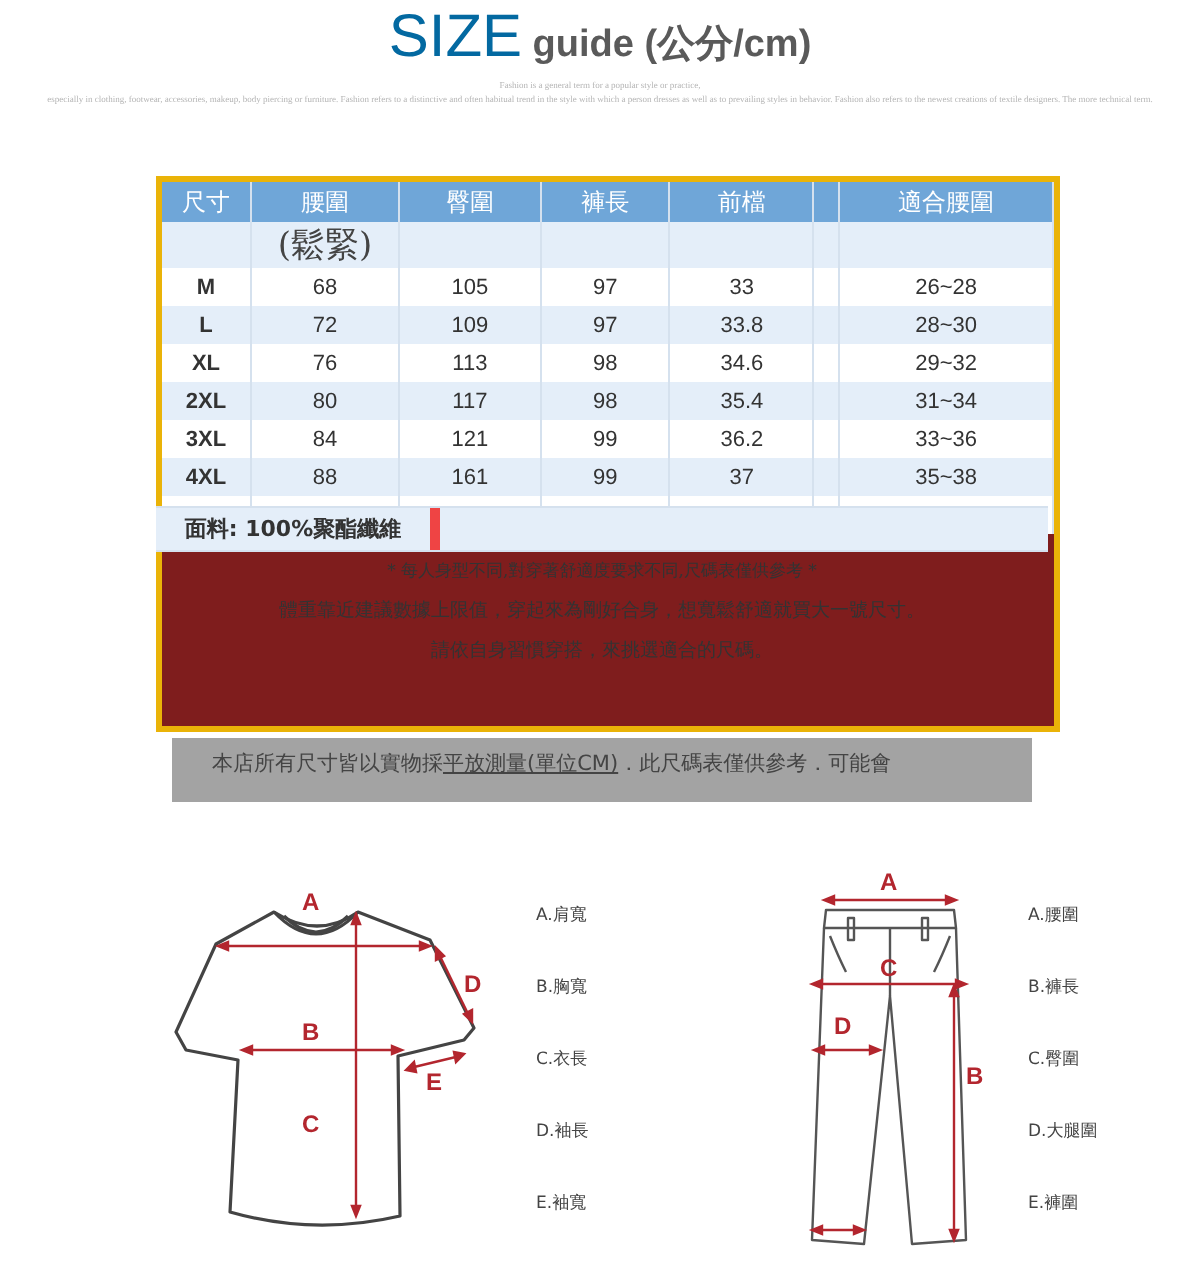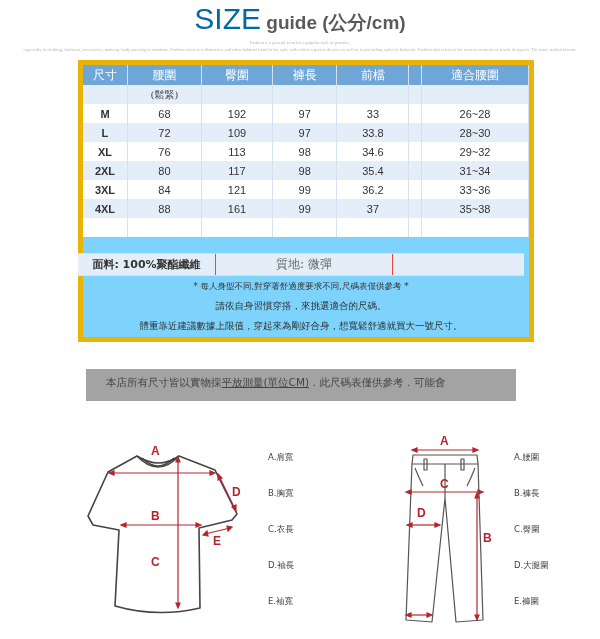--- a/index.html
+++ b/index.html
@@ -6,31 +6,31 @@
   body { width: 600px; height: 639px; position: relative; overflow: hidden; font-family: "DejaVu Sans", sans-serif; color: #333; }
 
   .title { position: absolute; left: 0; width: 600px; top: 2px; text-align: center; color: #555; }
   .title .big { font-family: "Liberation Sans", sans-serif; font-size: 30px; letter-spacing: 0px; font-weight: normal; color: #0369a1; }
   .title .small { font-family: "Liberation Sans", sans-serif; font-size: 19px; color: #5a5a5a; font-weight: bold; }
 
   .fineprint { position: absolute; left: 0; width: 600px; text-align: center; font-family: "Liberation Serif", serif; color: #b5b5b5; font-size: 4.5px; line-height: 6px; }
   .fp1 { top: 40px; }
   .fp2 { top: 47px; }
 
-  .table-wrap { position: absolute; left: 78px; top: 60px; width: 446px; height: 272px; background: #7dd3fc; border: 5px solid #eab308; }
+  .table-wrap { position: absolute; left: 78px; top: 88px; width: 446px; height: 272px; background: #7f1d1d; border: 3px solid #eab308; }
   table.size { border-collapse: collapse; width: 446px; table-layout: fixed; font-family: "Liberation Sans", sans-serif; font-size: 11px; color: #333; }
   table.size td, table.size th { border-right: 1px solid #d5e1ee; text-align: center; padding: 0; height: 19px; }
   table.size th { background: #6fa6d8; color: #fff; font-weight: normal; font-size: 12px; height: 20px; font-family: "DejaVu Serif", serif; }
   table.size tr.alt td { background: #e4eef9; }
   table.size tr.white td { background: #ffffff; }
   table.size td.sz { font-weight: bold; font-size: 11px; }
-  table.size td.sub { font-family: "DejaVu Serif", serif; font-size: 10px; color: #444; }
+  table.size td.sub { font-family: "DejaVu Serif", serif; font-size: 17px; color: #444; }
 
   .fabric { position: absolute; left: 78px; top: 253px; width: 446px; height: 21px; background: #e4eef9; display: flex; font-size: 12px; border-top: 1px solid #d5e1ee; border-bottom: 1px solid #d5e1ee; }
-  .fabric div { display: flex; align-items: center; justify-content: center; border-right: 1px solid #ef4444; }
+  .fabric div { display: flex; align-items: center; justify-content: center; border-right: 5px solid #ef4444; }
   .fabric .f1 { width: 137px; font-weight: bold; font-family: "DejaVu Sans", sans-serif; font-size: 11px; color: #333; }
   .fabric .f2 { width: 176px; font-family: "DejaVu Serif", serif; color: #666; }
   .fabric .f3 { width: 131px; border-right: none; font-family: "DejaVu Serif", serif; color: #666; }
 
   .notes { position: absolute; left: 78px; top: 276px; width: 446px; text-align: center; font-size: 8.5px; color: #333; line-height: 20px; font-family: "DejaVu Serif", serif; }
 
   .disclaimer { position: absolute; left: 86px; top: 369px; width: 430px; height: 32px; background: #a3a3a3; font-size: 10.5px; color: #444; padding: 6px 0 0 20px; box-sizing: border-box; line-height: 15px; font-family: "DejaVu Sans", sans-serif; }
   .disclaimer .u { text-decoration: underline; }
 
   .diagram { position: absolute; }
@@ -72,21 +72,21 @@
       <td class="sub">(鬆緊)</td>
       <td></td>
           <td></td>
           <td></td>
           <td></td>
           <td></td>
     </tr>
     <tr class="white">
       <td class="sz">M</td>
       <td>68</td>
-      <td>192</td>
+      <td>105</td>
       <td>97</td>
       <td>33</td>
       <td></td>
       <td>26~28</td>
     </tr>
     <tr class="alt">
       <td class="sz">L</td>
       <td>72</td>
       <td>109</td>
       <td>97</td>
@@ -138,27 +138,26 @@
           <td></td>
           <td></td>
           <td></td>
     </tr>
   </tbody>
     </table>
 </div>
 
 <div class="fabric">
   <div class="f1">面料: 100%聚酯纖維</div>
-  <div class="f2">質地: 微彈</div>
 </div>
 
 <div class="notes">
   <div>* 每人身型不同,對穿著舒適度要求不同,尺碼表僅供參考 *</div>
+  <div style="font-size:9.5px">體重靠近建議數據上限值，穿起來為剛好合身，想寬鬆舒適就買大一號尺寸。</div>
   <div style="font-size:9.5px">請依自身習慣穿搭，來挑選適合的尺碼。</div>
-  <div style="font-size:9.5px">體重靠近建議數據上限值，穿起來為剛好合身，想寬鬆舒適就買大一號尺寸。</div>
 </div>
 
 <div class="disclaimer">
   <div><span>本店所有尺寸皆以實物採</span><span class="u">平放測量(單位CM)</span><span>．此尺碼表僅供參考．可能會</span></div>
 </div>
 
 <svg class="diagram" style="left:85px; top:440px;" width="170" height="175" viewBox="0 0 170 175">
   <g fill="none" stroke="#444" stroke-width="1.6" stroke-linejoin="round">
     <path d="M52 16 Q 74 30 94 16 L 130 30 L 152 74 L 147 80 L 114 88 L 115 168 Q 72 178 30 166 L 34 90 L 8 85 L 3 76 L 23 32 Z"></path>
     <path d="M52 16 Q 73 38 94 16"></path>

